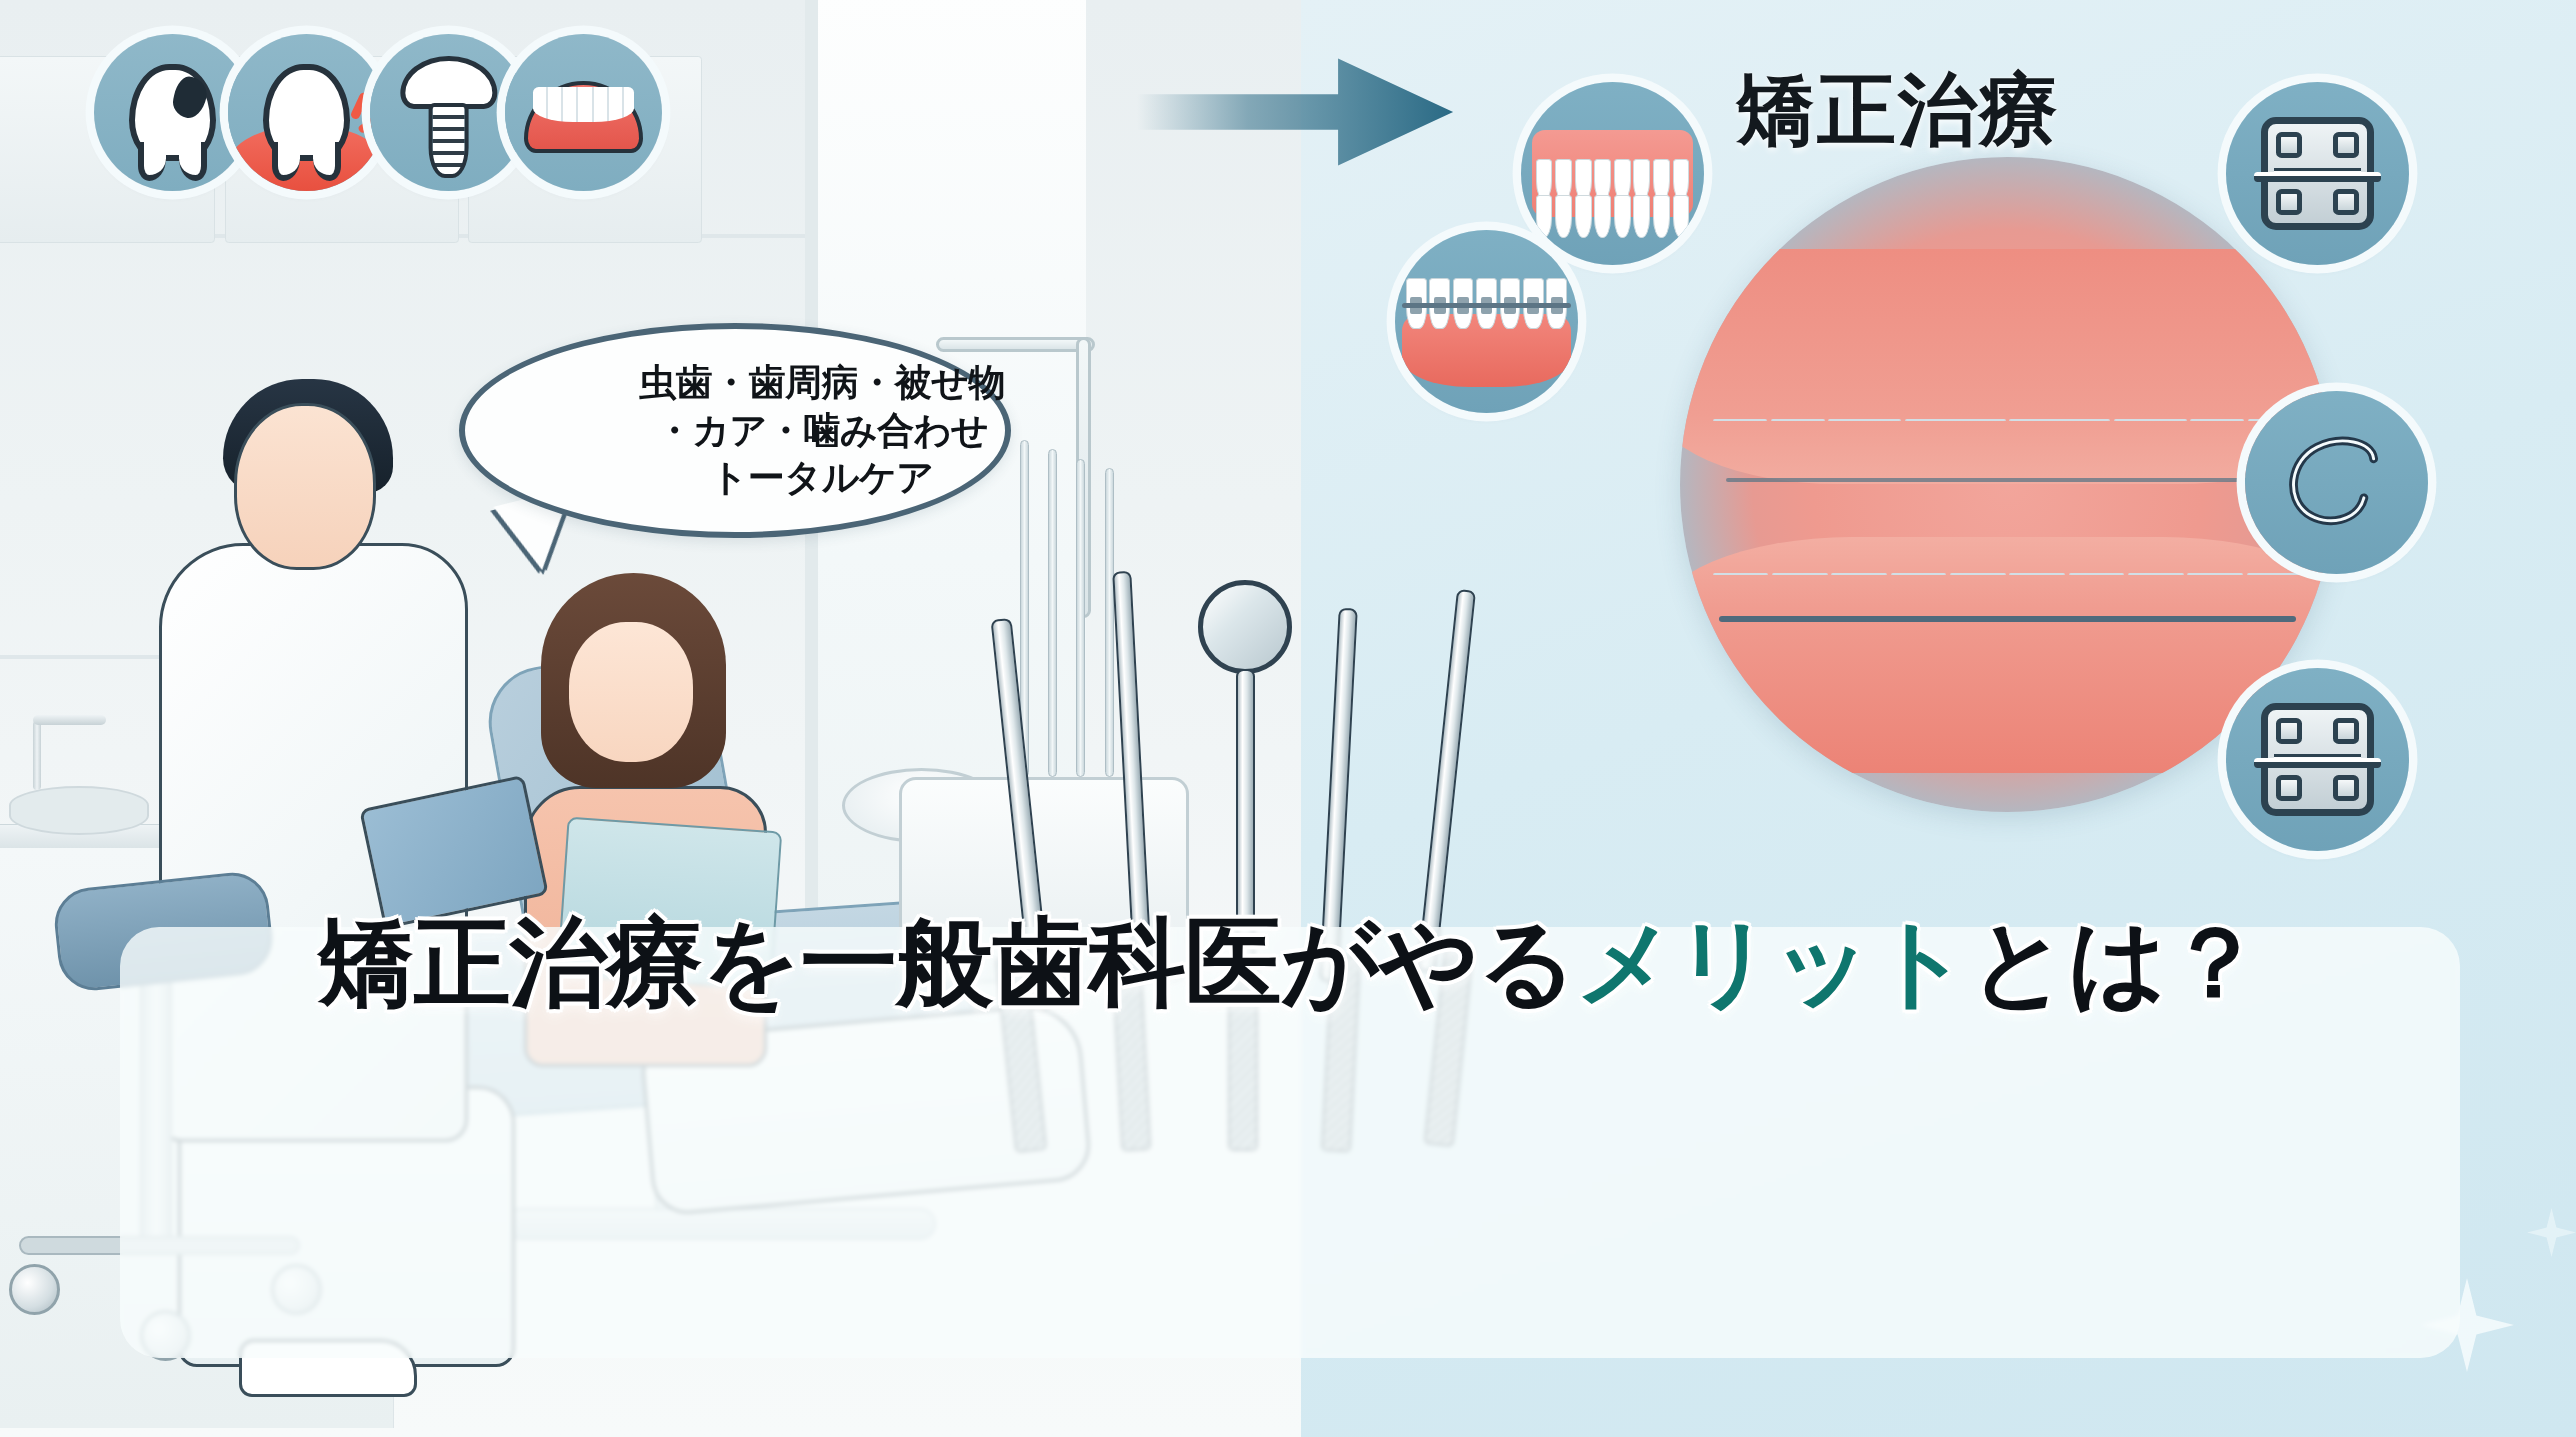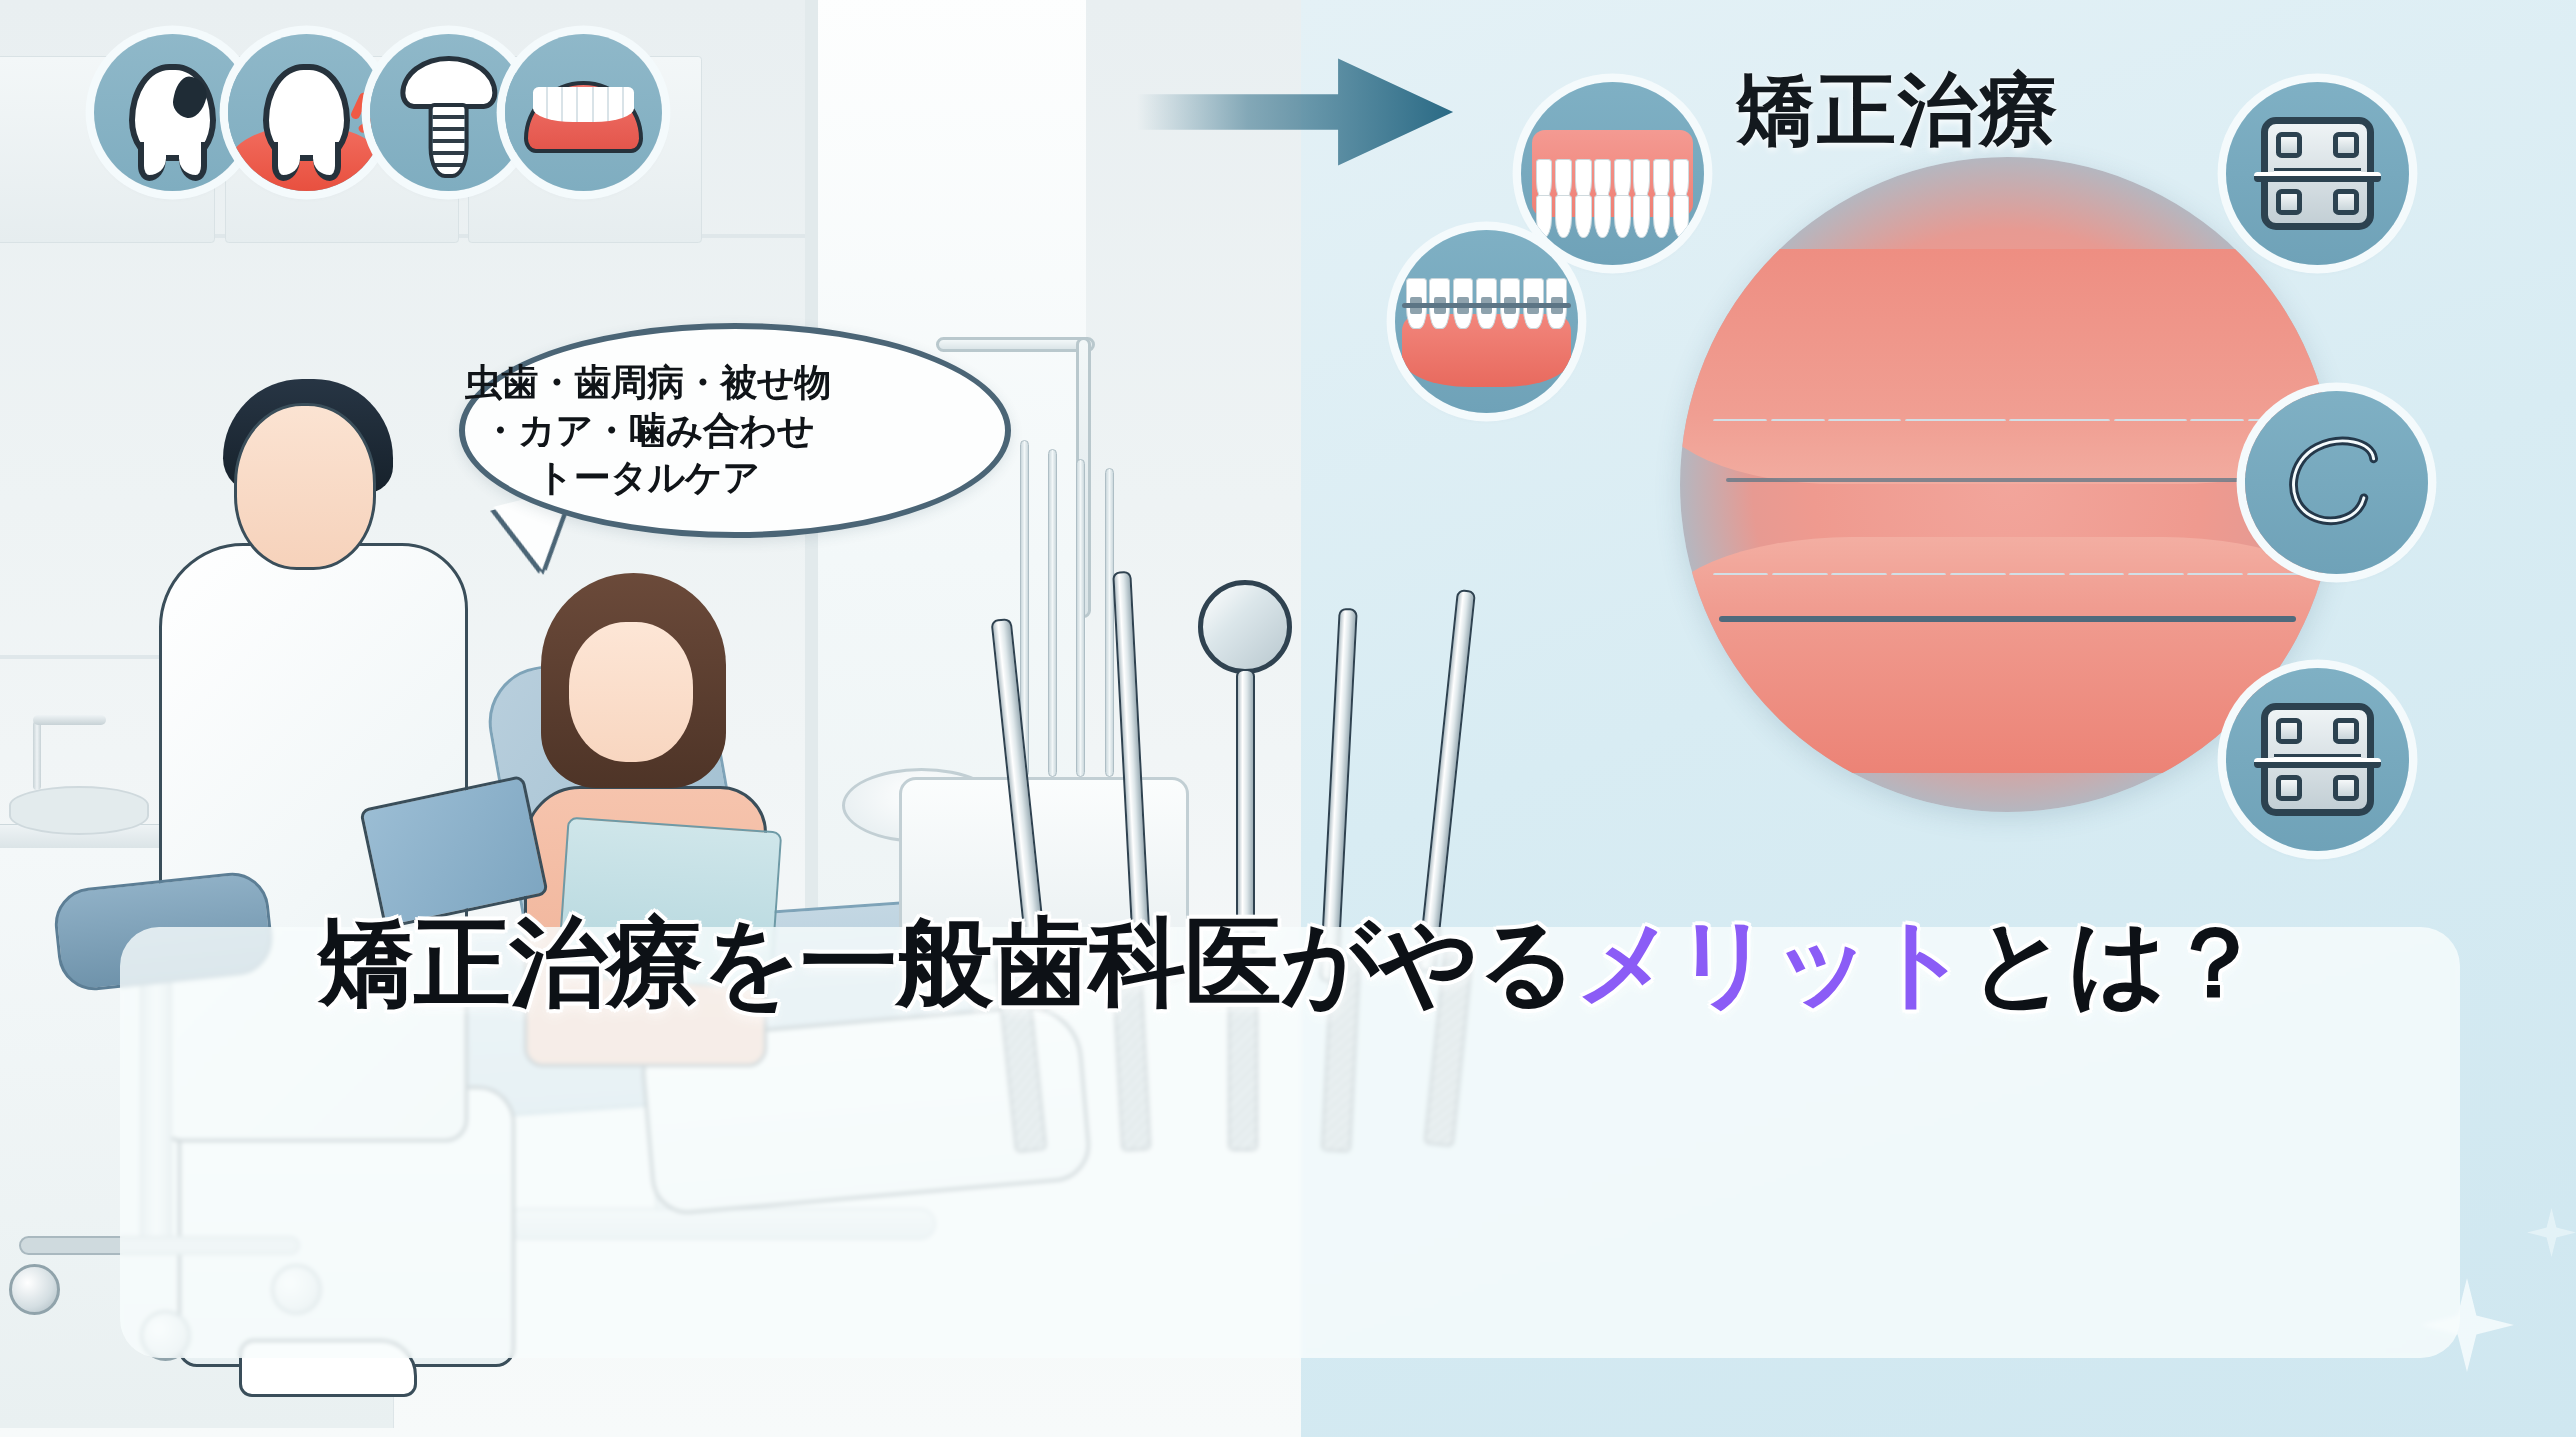--- a/index.html
+++ b/index.html
@@ -444,21 +444,21 @@
   }
 
   
   .bubble {
     position: absolute; left: 459px; top: 323px;
     width: 552px; height: 215px;
     background: #fdfefe;
     border: 6.6px solid #4b6576;
     border-radius: 50%;
     display: flex; flex-direction: column;
-    align-items: flex-start; justify-content: center;
+    align-items: flex-end; justify-content: center;
     z-index: 14;
     box-shadow: 0 3.7px 13px rgba(40,70,90,.12);
   }
   .bubble-text {
     font-weight: 700;
     font-size: 37px;
     line-height: 1.28;
     color: #101418;
     text-align: center;
     letter-spacing: -0.5px;
@@ -500,21 +500,21 @@
     font-weight: 900;
     color: #0d1116;
     white-space: nowrap;
     text-shadow:
       3.7px 0 0 #fff, -3.7px 0 0 #fff, 0 3.7px 0 #fff, 0 -3.7px 0 #fff,
       2.8px 2.8px 0 #fff, -2.8px 2.8px 0 #fff, 2.8px -2.8px 0 #fff, -2.8px -2.8px 0 #fff,
       0 5.6px 11.2px rgba(255,255,255,.7);
   }
   .title-line.l1 { top: -28px;  font-size: 97px; letter-spacing: -0.9px; }
   .title-line.l2 { top: 94px;  font-size: 97px; letter-spacing: -0.9px; }
-  .accent { color: #8b5cf6; }
+  .accent { color: #0f766e; }
 
   .subtitle {
     position: absolute; left: 0; top: 234px; width: 100%;
     text-align: center;
     font-size: 49px; font-weight: 900; color: #0d1116;
     letter-spacing: -0.5px; white-space: nowrap;
     text-shadow:
       2.8px 0 0 #fff, -2.8px 0 0 #fff, 0 2.8px 0 #fff, 0 -2.8px 0 #fff,
       1.9px 1.9px 0 #fff, -1.9px 1.9px 0 #fff, 1.9px -1.9px 0 #fff, -1.9px -1.9px 0 #fff;
   }

